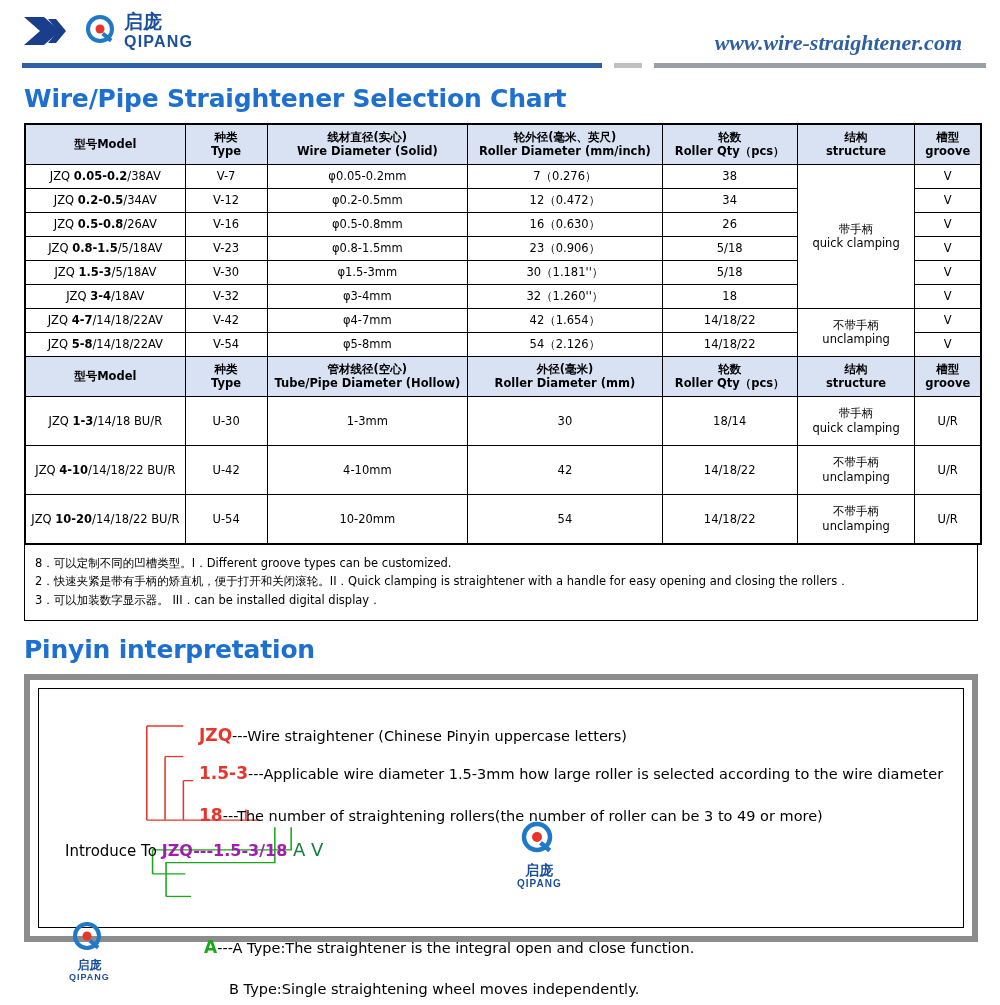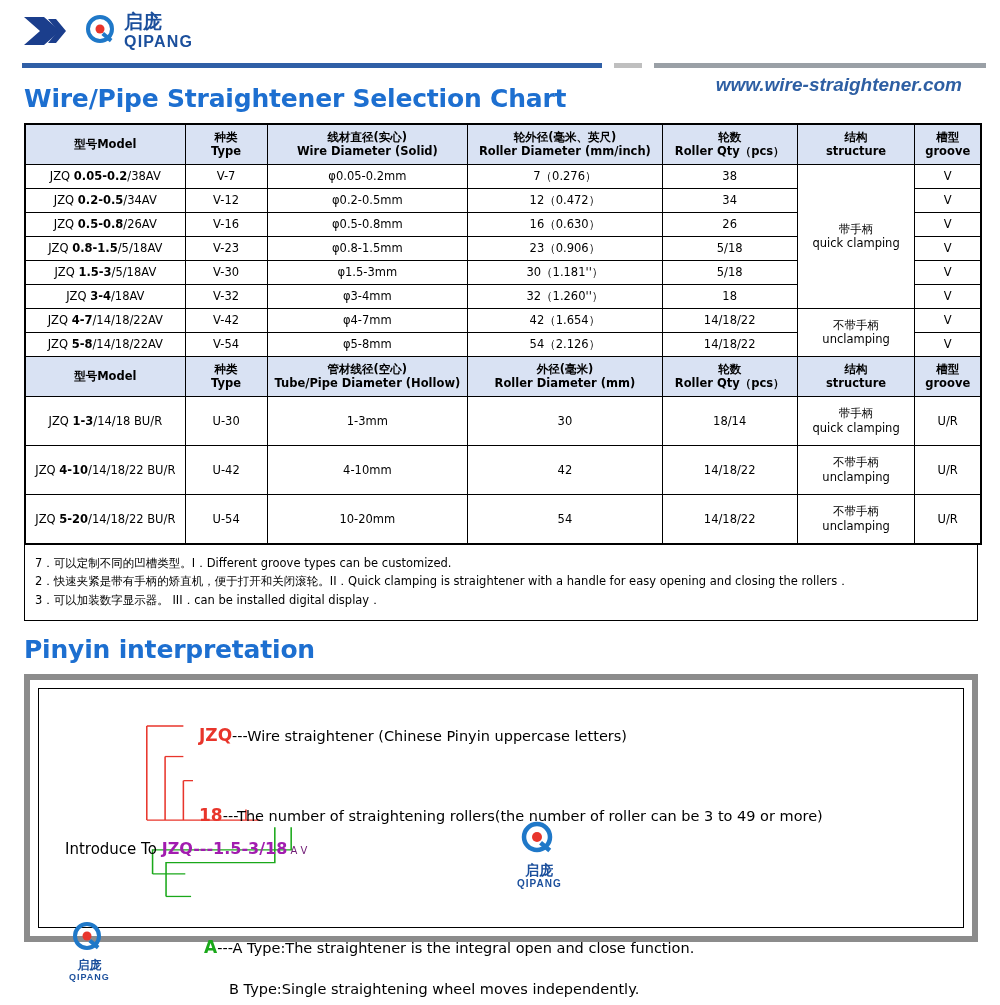--- a/index.html
+++ b/index.html
@@ -64,26 +64,25 @@
   }
   .brand-text-col {
     display: flex;
     flex-direction: column;
     justify-content: center;
   }
   .site-url {
     position: absolute;
     right: 38px;
     top: 30px;
-    font-family: Liberation Sans, sans-serif;
+    font-family: Liberation Serif, serif;
     font-style: italic;
     font-weight: bold;
-    font-size: 19px;
+    font-size: 22px;
     color: #2e5fa3;
-    margin-top: 44px;
   }
   .header-rule {
     position: absolute;
     left: 22px;
     right: 14px;
     top: 63px;
     height: 5px;
     display: flex;
   }
   .header-rule .seg1 { flex: 0 0 580px; background: #2f5fa6; }
@@ -202,23 +201,23 @@
     font-family: "DejaVu Sans", sans-serif;
     font-size: 15px;
     color: #000;
   }
   .intro-code {
     color: #a21caf;
     font-weight: bold;
     font-size: 16px;
   }
   .intro-code-tail {
-    color: #701a75;
+    color: #15803d;
     font-weight: normal;
-    font-size: 10px;
+    font-size: 18px;
   }
   .mi-svg {
     position: absolute;
     left: 0; top: 0;
     width: 100%;
     height: 100%;
     pointer-events: none;
   }
   .mi-logo-center {
     position: absolute;
@@ -392,34 +391,34 @@
         <tr class="row-u">
           <td class="model">JZQ <b>4-10</b>/14/18/22 BU/R</td>
           <td>U-42</td>
           <td>4-10mm</td>
           <td>42</td>
           <td>14/18/22</td>
           <td class="struct-cell">不带手柄<br>unclamping</td>
           <td>U/R</td>
         </tr>
         <tr class="row-u">
-          <td class="model">JZQ <b>5-20</b>/14/18/22 BU/R</td>
+          <td class="model">JZQ <b>10-20</b>/14/18/22 BU/R</td>
           <td>U-54</td>
           <td>10-20mm</td>
           <td>54</td>
           <td>14/18/22</td>
           <td class="struct-cell">不带手柄<br>unclamping</td>
           <td>U/R</td>
         </tr>
       </tbody>
   </table>
 </div>
 
 <div class="notes">
-  <div class="note-line">7．可以定制不同的凹槽类型。I．Different groove types can be customized.</div>
+  <div class="note-line">8．可以定制不同的凹槽类型。I．Different groove types can be customized.</div>
   <div class="note-line">2．快速夹紧是带有手柄的矫直机，便于打开和关闭滚轮。II．Quick clamping is straightener with a handle for easy opening and closing the rollers．</div>
   <div class="note-line">3．可以加装数字显示器。 III．can be installed digital display．</div>
 </div>
 
 <div class="section-title">Pinyin interpretation</div>
 
 <div class="mi-box">
   <div class="mi-inner">
     <div class="mi-content">
 
@@ -438,20 +437,23 @@
         <polyline points="262,172 262,200 118,200 118,230" fill="none" stroke="#1aa81a" stroke-width="1.6"></polyline>
         <polyline points="118,230 152,230" fill="none" stroke="#1aa81a" stroke-width="1.6"></polyline>
         <polyline points="245,172 245,216 132,216 132,258" fill="none" stroke="#1aa81a" stroke-width="1.6"></polyline>
         <polyline points="132,258 158,258" fill="none" stroke="#1aa81a" stroke-width="1.6"></polyline>
       </svg>
 
       <div class="mi-line" style="left:160px; top:36px;">
         <span class="mi-code">JZQ</span><span>---Wire straightener (Chinese Pinyin uppercase letters)</span>
       </div>
 
+      <div class="mi-line" style="left:160px; top:74px;">
+        <span class="mi-code">1.5-3</span><span>---Applicable wire diameter 1.5-3mm how large roller is selected according to the wire diameter</span>
+      </div>
 
       <div class="mi-line" style="left:160px; top:116px;">
         <span class="mi-code">18</span><span>---The number of straightening rollers(the number of roller can be 3 to 49 or more)</span>
       </div>
 
       <div class="intro-label">
         <span>Introduce To </span><span class="intro-code">JZQ---1.5-3/18</span><span class="intro-code-tail">  A V</span>
       </div>
 
 

